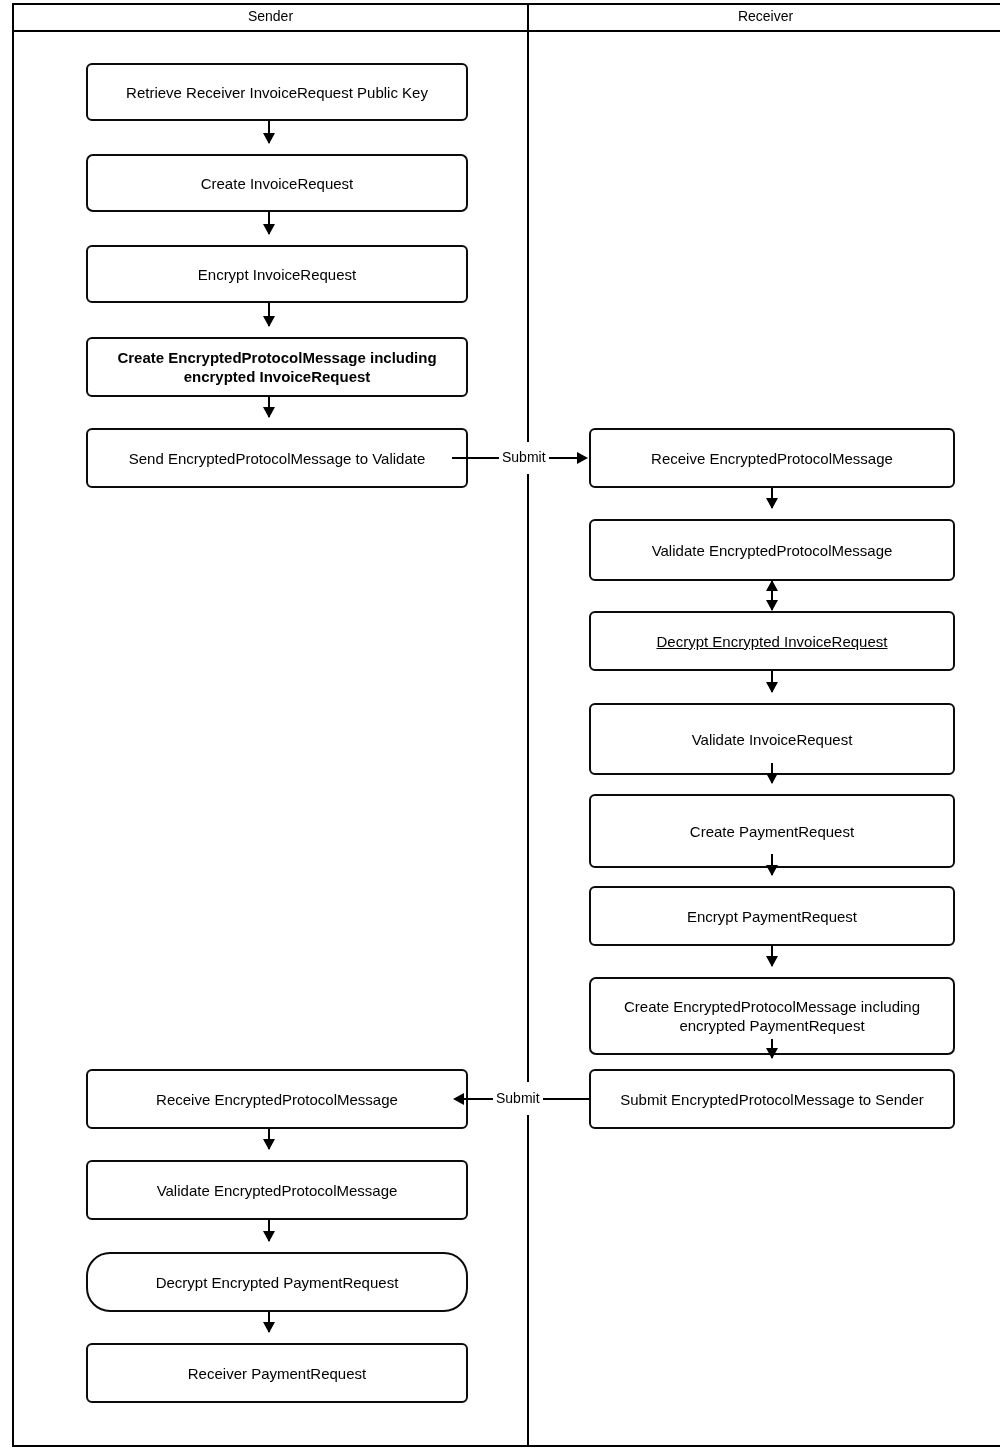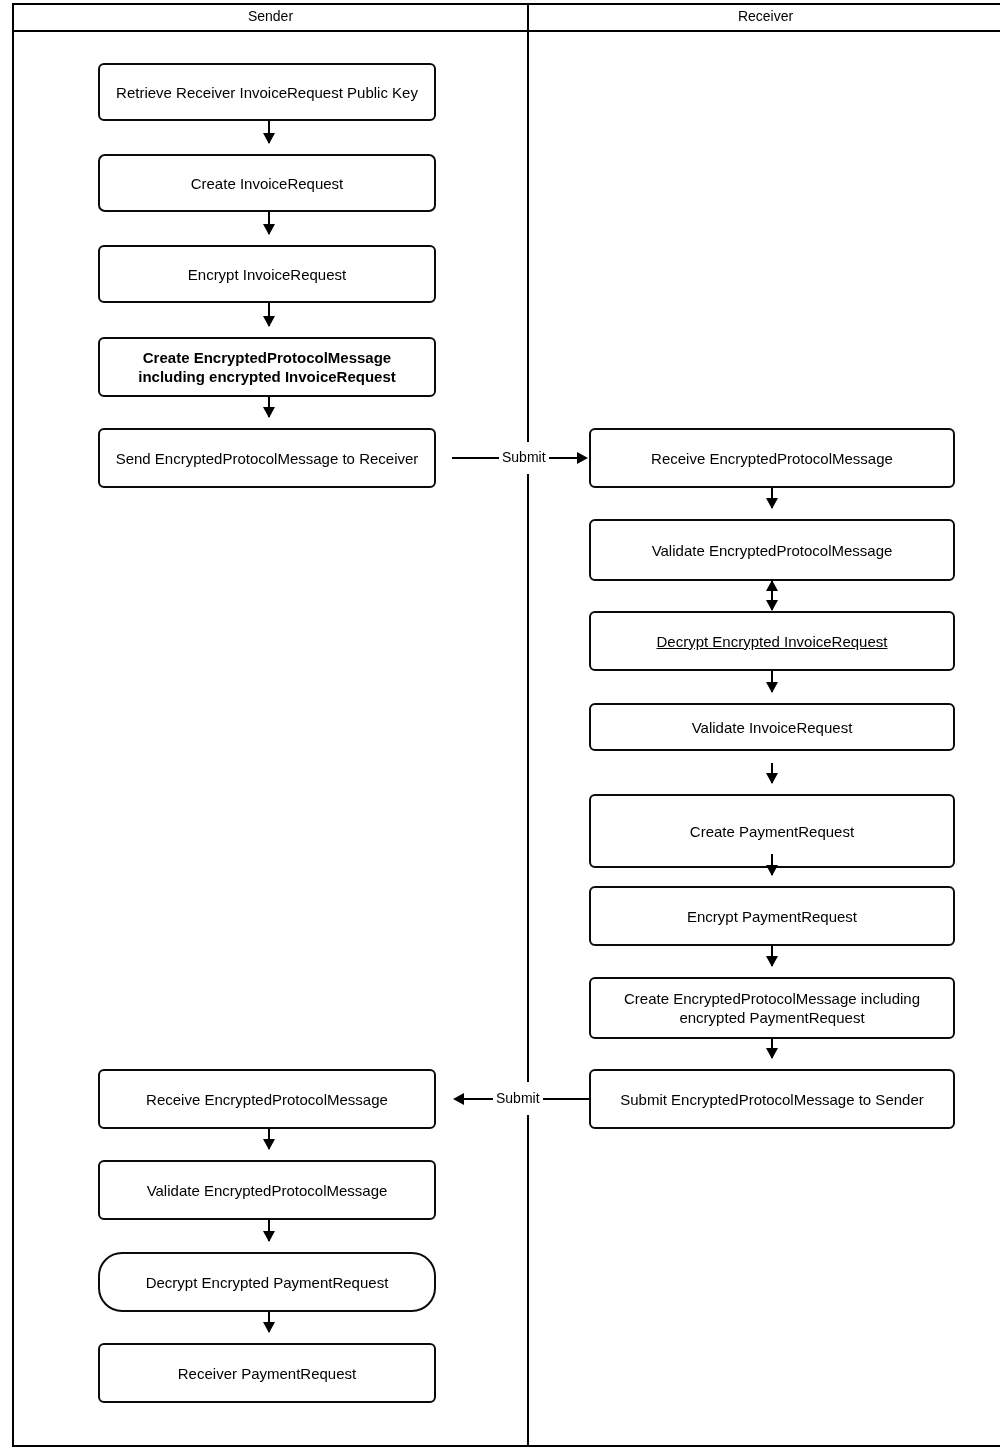--- a/index.html
+++ b/index.html
@@ -65,21 +65,21 @@
     background: #ffffff;
     color: #000000;
     font-size: 15px;
     line-height: 19px;
     display: flex;
     align-items: center;
     justify-content: center;
     text-align: center;
     padding: 2px 10px;
   }
-  .node-sender   { left: 89px;  width: 338px; }
+  .node-sender   { left: 77px;  width: 382px; }
   .node-receiver { left: 580px; width: 366px; }
 
   
   .v-arrow {
     position: absolute;
     width: 2px;
     background: #000000;
   }
   .v-arrow::after {
     content: "";
@@ -150,42 +150,42 @@
 
   <div class="lane-divider" style="top:3px;  height:27px;"></div>
   <div class="lane-divider" style="top:32px; height:410px;"></div>
   <div class="lane-divider" style="top:474px; height:608px;"></div>
   <div class="lane-divider" style="top:1115px; height:332px;"></div>
 
   <div class="node node-sender" style="top:63px;  height:58px;">Retrieve Receiver InvoiceRequest Public Key</div>
   <div class="node node-sender" style="top:154px; height:58px;border-radius:7px;">Create InvoiceRequest</div>
   <div class="node node-sender" style="top:245px; height:58px;">Encrypt InvoiceRequest</div>
   <div class="node node-sender" style="top:337px; height:60px;font-weight:bold;">Create EncryptedProtocolMessage including encrypted InvoiceRequest</div>
-  <div class="node node-sender" style="top:428px; height:60px;">Send EncryptedProtocolMessage to Receiver</div>
+  <div class="node node-sender" style="top:428px; height:60px;">Send EncryptedProtocolMessage to Validate</div>
 
   <div class="node node-sender" style="top:1069px; height:60px;">Receive EncryptedProtocolMessage</div>
   <div class="node node-sender" style="top:1160px; height:60px;">Validate EncryptedProtocolMessage</div>
   <div class="node node-sender" style="top:1252px; height:60px;border-radius:24px;">Decrypt Encrypted PaymentRequest</div>
   <div class="node node-sender" style="top:1343px; height:60px;">Receiver PaymentRequest</div>
 
   <div class="v-arrow" style="left:259px; top:121px;  height:22px;"></div>
   <div class="v-arrow" style="left:259px; top:212px;  height:22px;"></div>
   <div class="v-arrow" style="left:259px; top:303px;  height:23px;"></div>
   <div class="v-arrow" style="left:259px; top:397px;  height:20px;"></div>
   <div class="v-arrow" style="left:259px; top:1129px; height:20px;"></div>
   <div class="v-arrow" style="left:259px; top:1220px; height:21px;"></div>
   <div class="v-arrow" style="left:259px; top:1312px; height:20px;"></div>
 
   <div class="node node-receiver" style="top:428px;  height:60px;">Receive EncryptedProtocolMessage</div>
   <div class="node node-receiver" style="top:519px;  height:62px;">Validate EncryptedProtocolMessage</div>
   <div class="node node-receiver" style="top:611px;  height:60px;text-decoration:underline;">Decrypt Encrypted InvoiceRequest</div>
-  <div class="node node-receiver" style="top:703px;  height:48px;">Validate InvoiceRequest</div>
+  <div class="node node-receiver" style="top:703px;  height:72px;">Validate InvoiceRequest</div>
   <div class="node node-receiver" style="top:794px;  height:74px;">Create PaymentRequest</div>
   <div class="node node-receiver" style="top:886px;  height:60px;">Encrypt PaymentRequest</div>
-  <div class="node node-receiver" style="top:977px;  height:62px;">Create EncryptedProtocolMessage including encrypted PaymentRequest</div>
+  <div class="node node-receiver" style="top:977px;  height:78px;border-radius:7px;">Create EncryptedProtocolMessage including encrypted PaymentRequest</div>
   <div class="node node-receiver" style="top:1069px; height:60px;">Submit EncryptedProtocolMessage to Sender</div>
 
   <div class="v-arrow" style="left:762px; top:488px; height:20px;"></div>
   <div class="v-arrow v-arrow-bi" style="left:762px; top:581px; height:29px;"></div>
   <div class="v-arrow" style="left:762px; top:671px; height:21px;"></div>
   <div class="v-arrow" style="left:762px; top:763px; height:20px;"></div>
   <div class="v-arrow" style="left:762px; top:854px; height:21px;"></div>
   <div class="v-arrow" style="left:762px; top:946px; height:20px;"></div>
   <div class="v-arrow" style="left:762px; top:1039px; height:19px;"></div>
 

